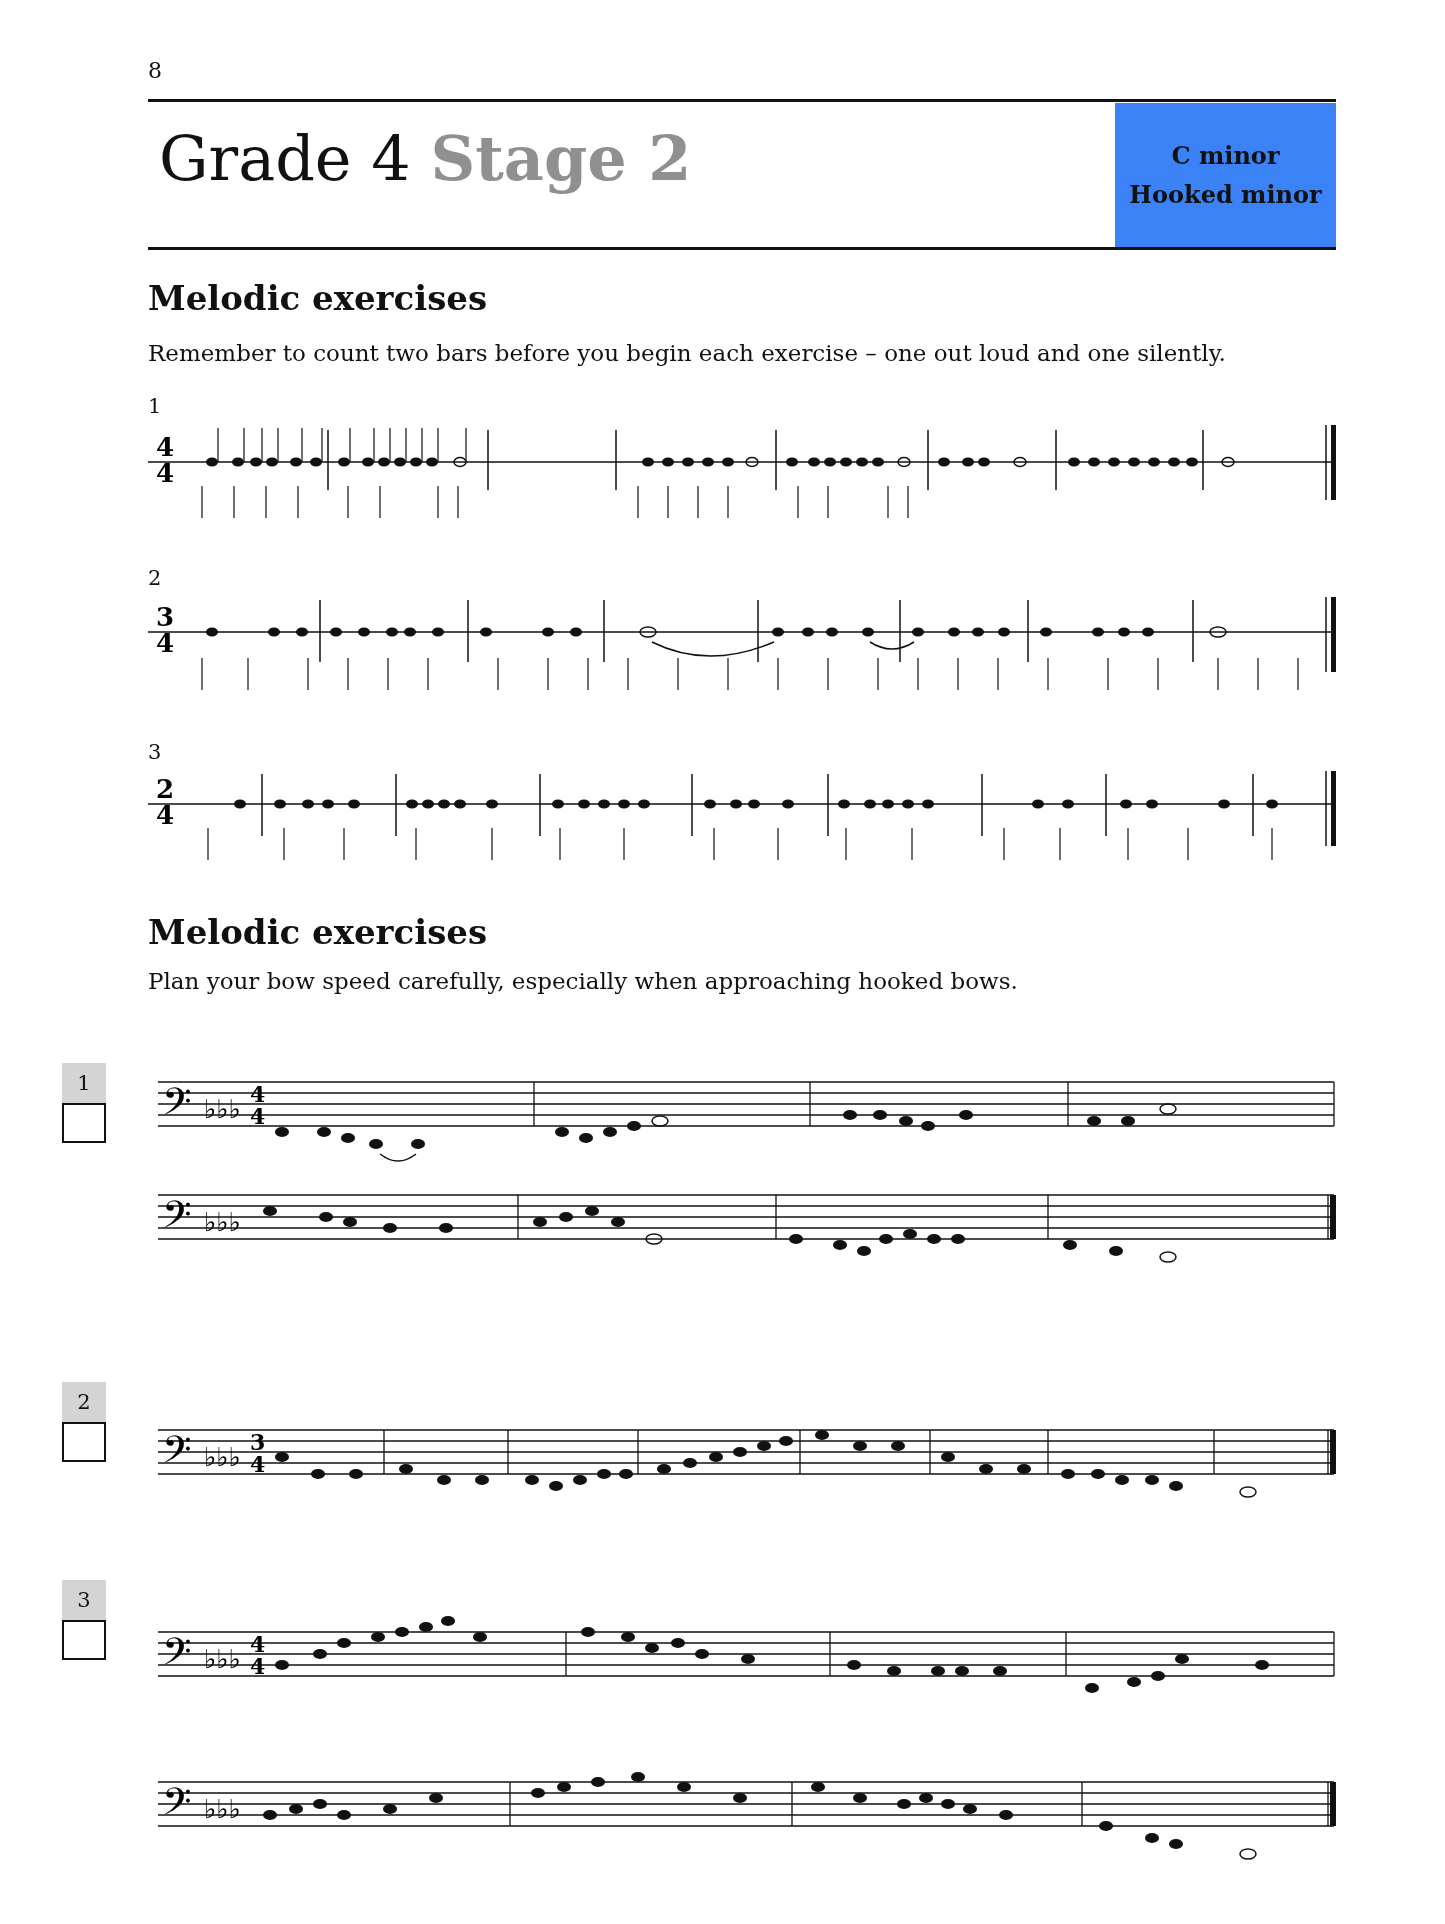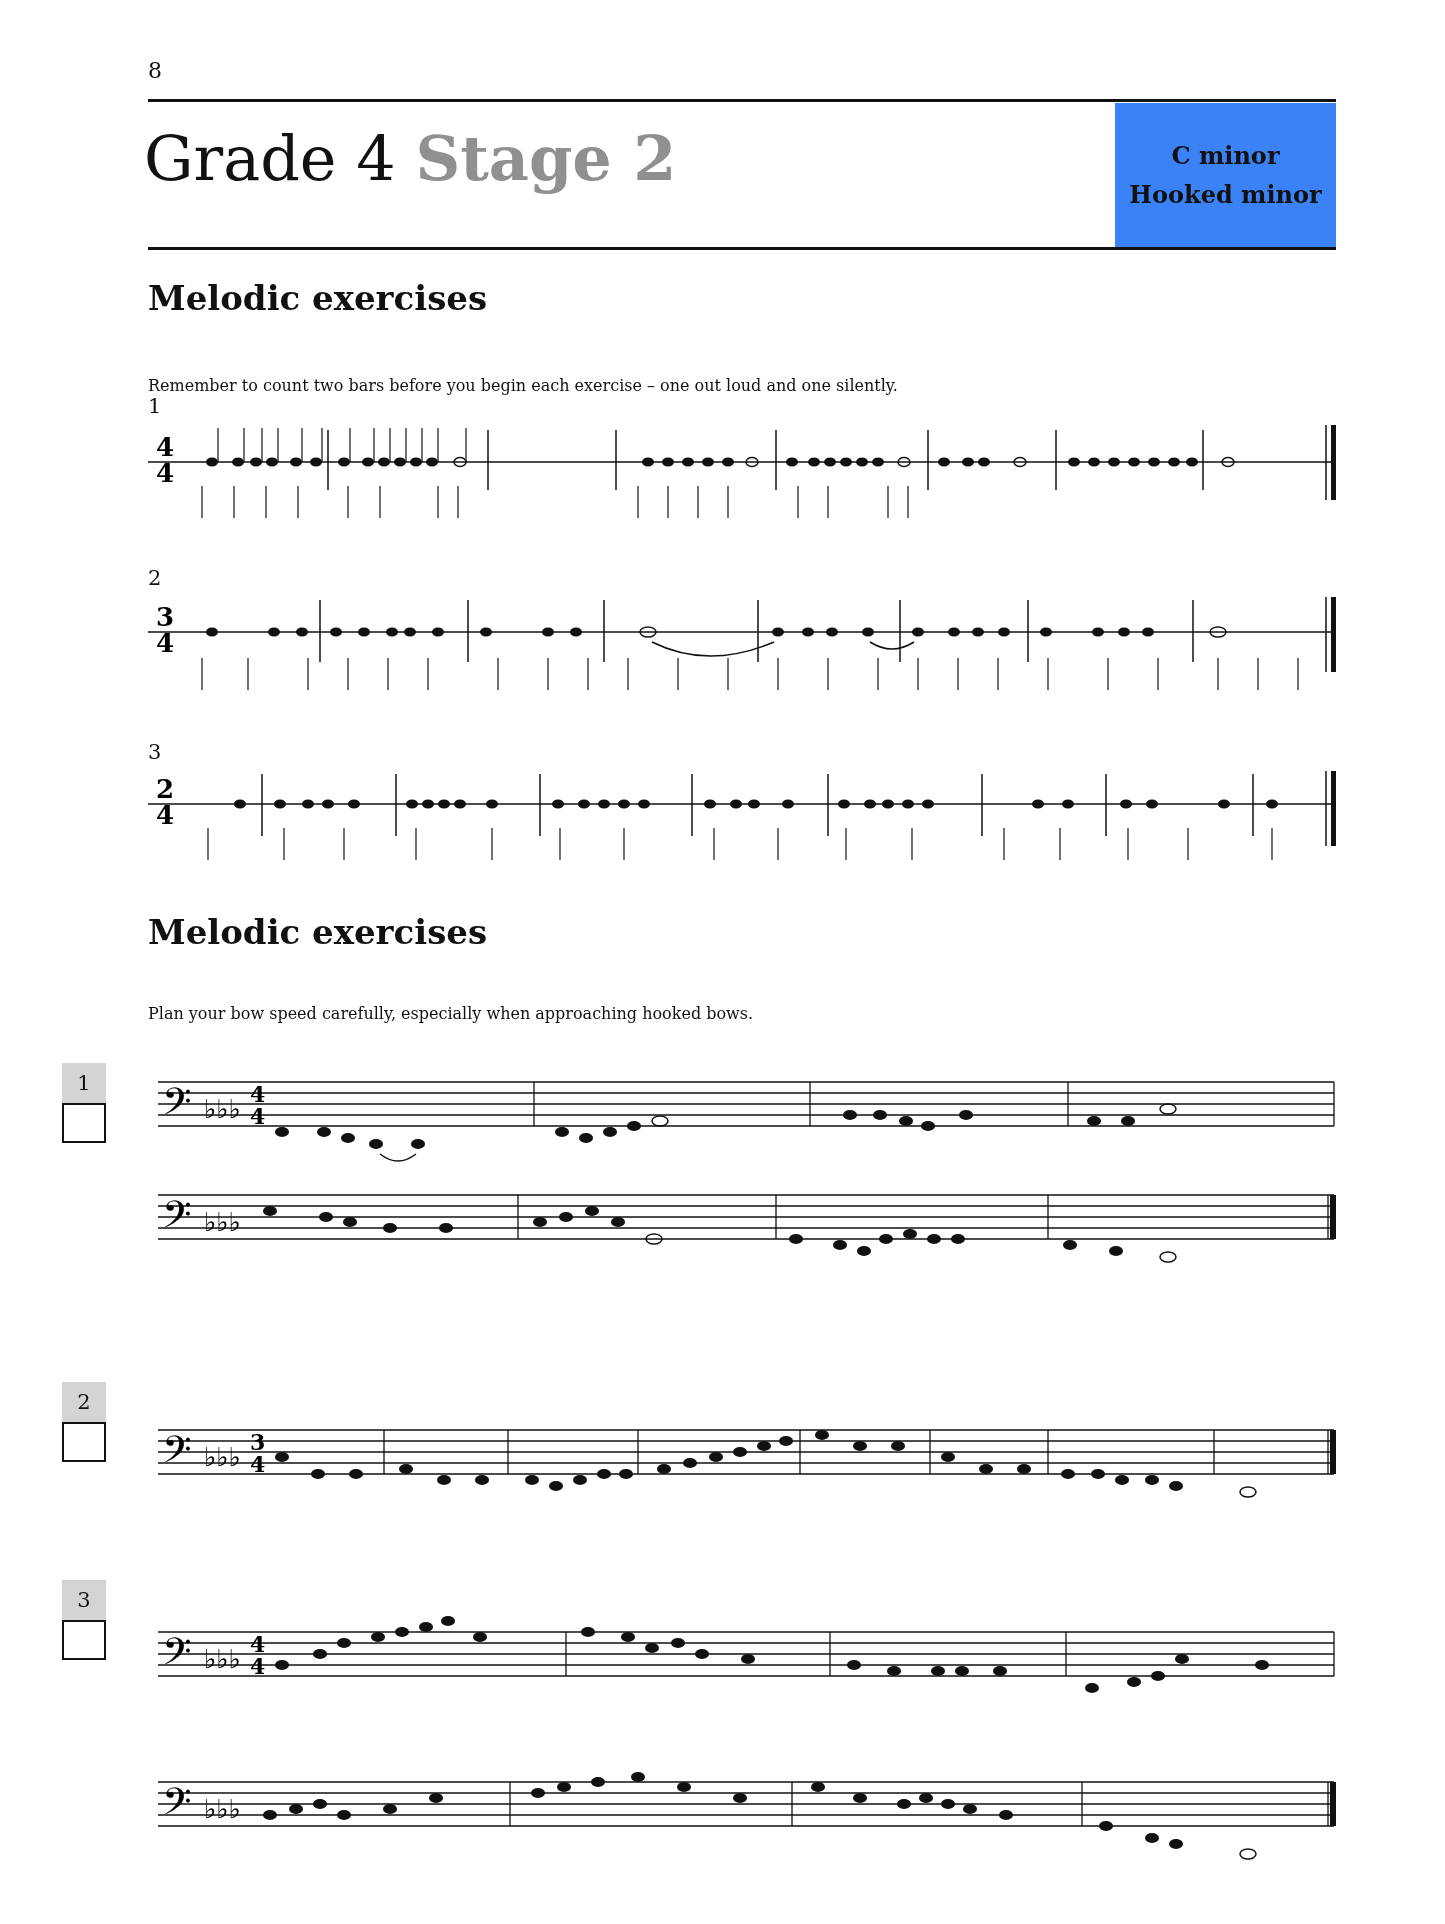--- a/index.html
+++ b/index.html
@@ -1,25 +1,25 @@
 <!DOCTYPE html>
 <html><head>
 <meta charset="utf-8">
 <style>
   html,body{margin:0;padding:0;background:#fff;}
   body{width:1445px;height:1924px;position:relative;overflow:hidden;font-family:"DejaVu Serif",serif;color:#111;}
   .abs{position:absolute;}
   .page-num{left:148px;top:58px;font-size:22px;}
   .rule{left:148px;width:1188px;height:3px;background:#111;}
-  .title{left:144px;top:128px;font-size:62px;line-height:1;white-space:nowrap;}
+  .title{left:159px;top:128px;font-size:62px;line-height:1;white-space:nowrap;}
   .title .grade{font-family:"DejaVu Serif",serif;font-weight:normal;color:#111;}
   .title .stage{font-family:"DejaVu Serif",serif;font-weight:bold;color:#909090;}
   .tagbox{left:1115px;top:103px;width:221px;height:145px;background:#3b82f6;display:flex;flex-direction:column;justify-content:center;align-items:center;font-weight:bold;font-size:24px;line-height:1.6;text-align:center;}
   .h2{left:148px;font-size:34px;font-weight:bold;}
-  .instr{left:148px;font-size:16px;margin-top:36px;}
+  .instr{left:148px;font-size:23px;}
   .exlabel{font-size:21px;}
   .numbox{left:62px;width:44px;}
   .numbox .n{height:40px;background:#d4d4d4;display:flex;align-items:center;justify-content:center;font-size:21px;}
   .numbox .chk{height:40px;border:2px solid #111;box-sizing:border-box;background:#fff;margin-top:0;}
   svg{position:absolute;overflow:visible;}
 </style>
 </head>
 <body>
 
 <div class="abs page-num">8</div>

